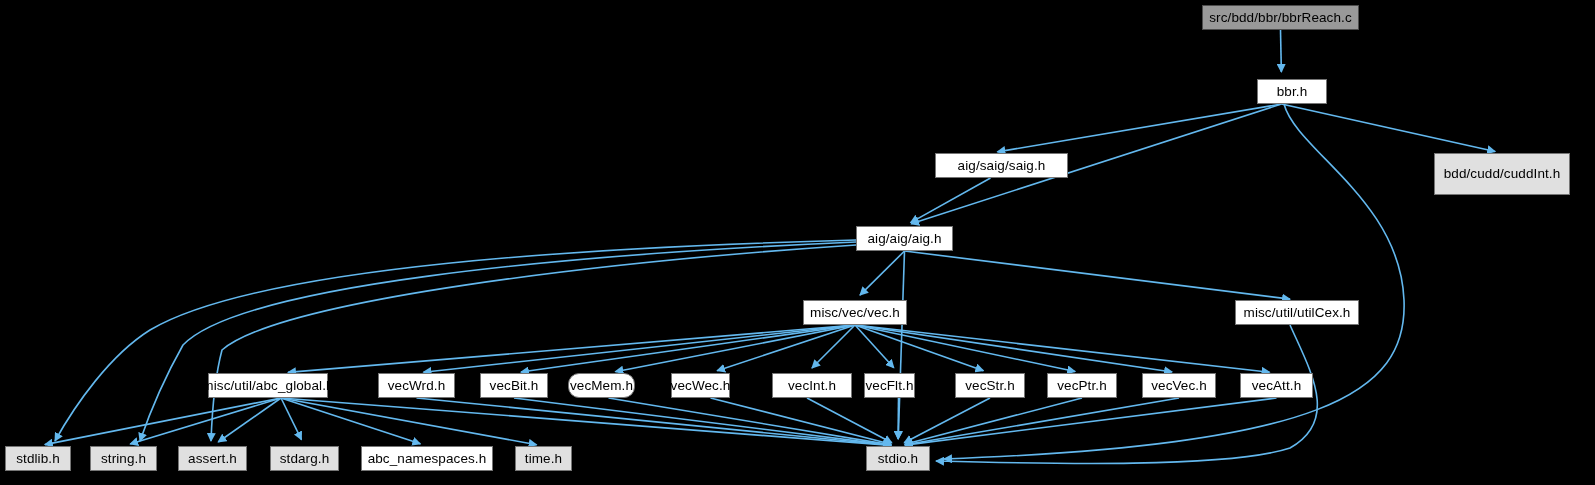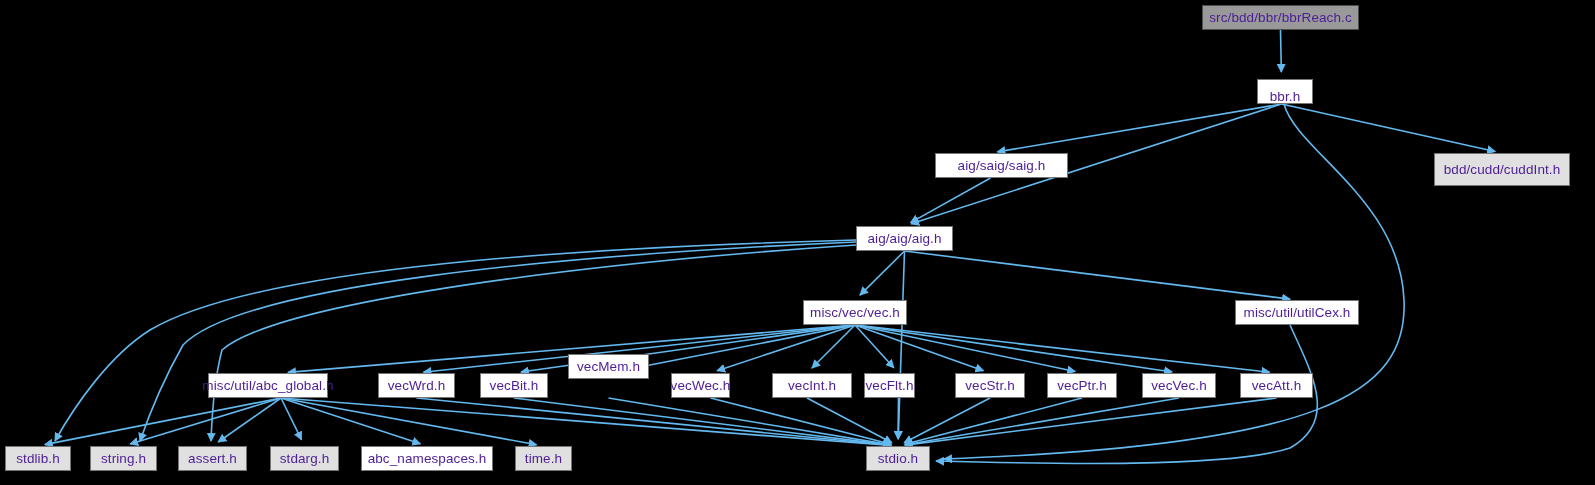--- a/index.html
+++ b/index.html
@@ -1,20 +1,20 @@
 <!DOCTYPE html>
 <html><head>
 <meta charset="utf-8">
 <style>
   html,body{margin:0;padding:0;background:#000;}
   #canvas{position:relative;width:1595px;height:485px;background:#000;overflow:hidden;
           font-family:"Liberation Sans",sans-serif;}
   #edge-layer{position:absolute;left:0;top:0;width:1595px;height:485px;}
   .node{position:absolute;box-sizing:border-box;display:flex;align-items:center;
-        justify-content:center;border:1px solid #757575;color:#4c1d95;white-space:nowrap;
+        justify-content:center;border:1px solid #757575;color:#000000;white-space:nowrap;
         font-size:13.5px;line-height:1;letter-spacing:.1px;}
   .node.white{background:#ffffff;}
   .node.grey{background:#e0e0e0;}
   .node.root{background:#999999;border-color:#4d4d4d;}
 </style>
 </head>
 <body>
 
 <div id="canvas">
   <svg id="edge-layer" viewBox="0 0 1595 485" preserveAspectRatio="none">
@@ -66,24 +66,24 @@
         <path d="M856,240 C600,247 260,265 150,330 C110,355 75,405 55,441" fill="none" stroke="#63b8ee" stroke-width="1.6" marker-end="url(#ah)"></path>
         <path d="M856,242 C560,255 240,285 183,345 C166,375 150,412 140,441" fill="none" stroke="#63b8ee" stroke-width="1.6" marker-end="url(#ah)"></path>
         <path d="M856,245 C600,262 280,300 222,350 C214,380 212,414 211,441" fill="none" stroke="#63b8ee" stroke-width="1.6" marker-end="url(#ah)"></path>
         <path d="M1290,325 C1310,370 1340,420 1290,448 C1230,468 1050,464 936,461" fill="none" stroke="#63b8ee" stroke-width="1.6" marker-end="url(#ah)"></path>
       </g>
   </svg>
   <div id="node-layer">
       <div class="node root" style="left: 1202px; top: 5px; width: 157px; height: 25px;">
         <span>src/bdd/bbr/bbrReach.c</span>
       </div>
-      <div class="node white" style="left: 1257px; top: 79px; width: 56px; height: 25px; align-items: flex-end;">
+      <div class="node white" style="left: 1257px; top: 79px; width: 70px; height: 25px;">
         <span>bbr.h</span>
       </div>
-      <div class="node grey" style="left: 1434px; top: 153px; width: 136px; height: 33px;">
+      <div class="node grey" style="left: 1434px; top: 153px; width: 136px; height: 42px;">
         <span>bdd/cudd/cuddInt.h</span>
       </div>
       <div class="node white" style="left: 935px; top: 153px; width: 133px; height: 25px;">
         <span>aig/saig/saig.h</span>
       </div>
       <div class="node white" style="left: 856px; top: 226px; width: 97px; height: 25px;">
         <span>aig/aig/aig.h</span>
       </div>
       <div class="node white" style="left: 1235px; top: 300px; width: 124px; height: 25px;">
         <span>misc/util/utilCex.h</span>
@@ -93,21 +93,21 @@
       </div>
       <div class="node white" style="left: 208px; top: 373px; width: 120px; height: 25px;">
         <span>misc/util/abc_global.h</span>
       </div>
       <div class="node white" style="left: 378px; top: 373px; width: 77px; height: 25px;">
         <span>vecWrd.h</span>
       </div>
       <div class="node white" style="left: 480px; top: 373px; width: 68px; height: 25px;">
         <span>vecBit.h</span>
       </div>
-      <div class="node white" style="left: 568px; top: 354px; width: 81px; height: 25px;">
+      <div class="node white" style="left: 568px; top: 373px; width: 67px; height: 25px; border-radius: 11px;">
         <span>vecMem.h</span>
       </div>
       <div class="node white" style="left: 671px; top: 373px; width: 59px; height: 25px;">
         <span>vecWec.h</span>
       </div>
       <div class="node white" style="left: 772px; top: 373px; width: 80px; height: 25px;">
         <span>vecInt.h</span>
       </div>
       <div class="node white" style="left: 864px; top: 373px; width: 51px; height: 25px;">
         <span>vecFlt.h</span>

